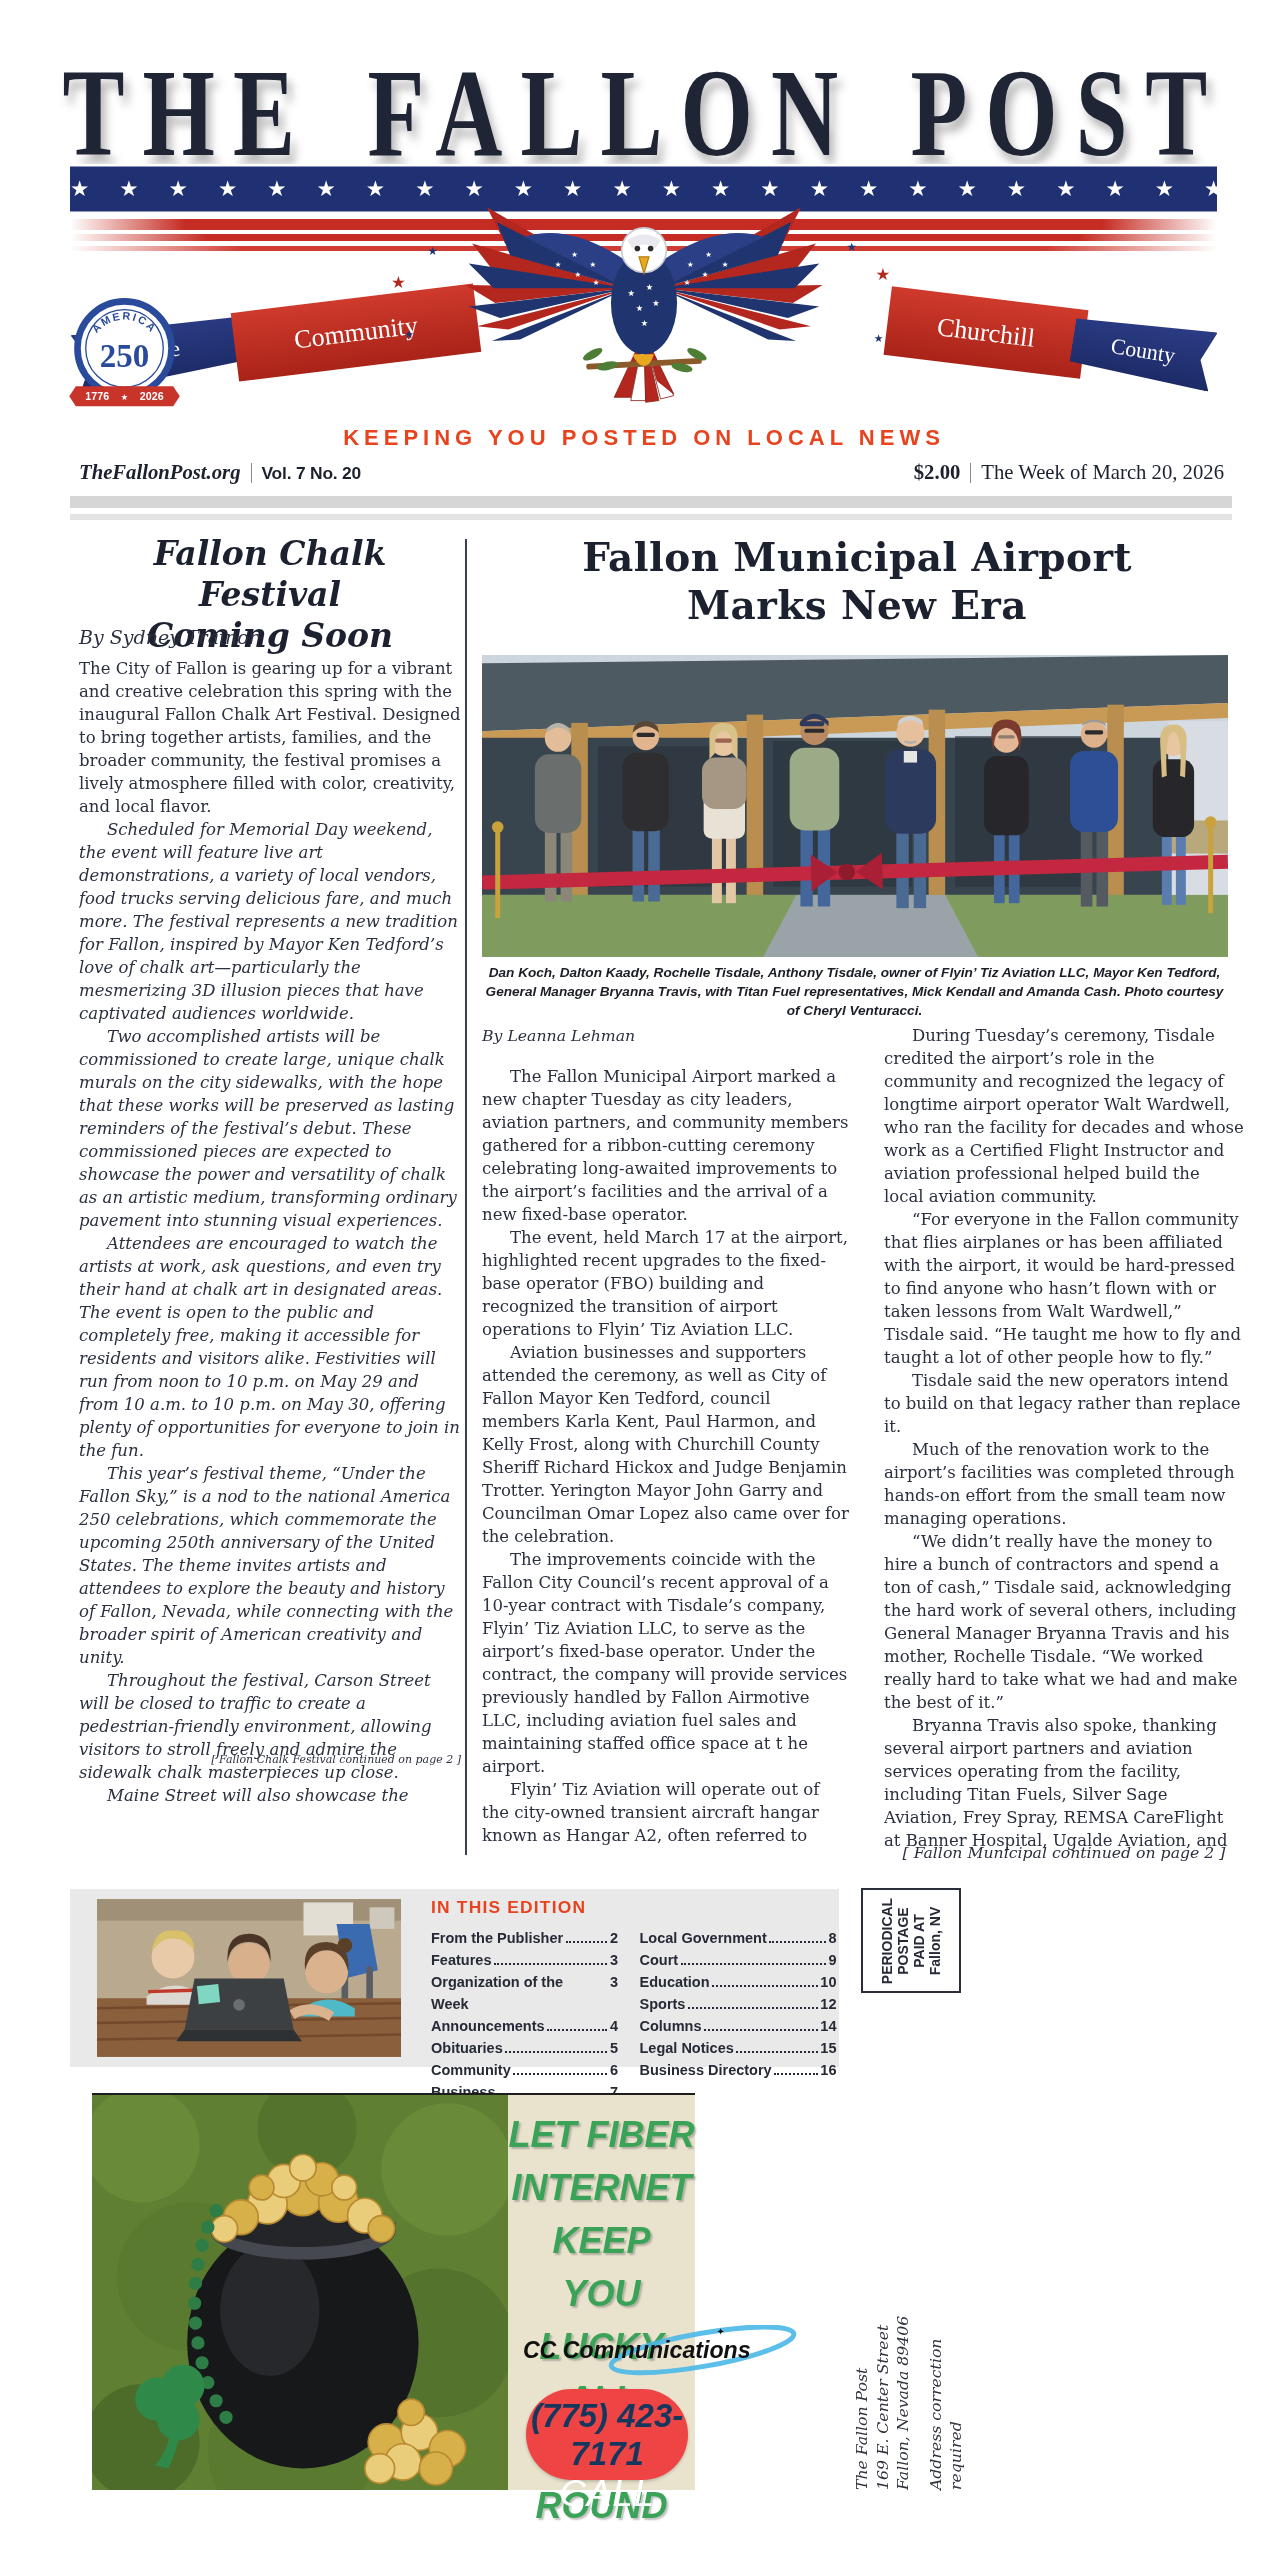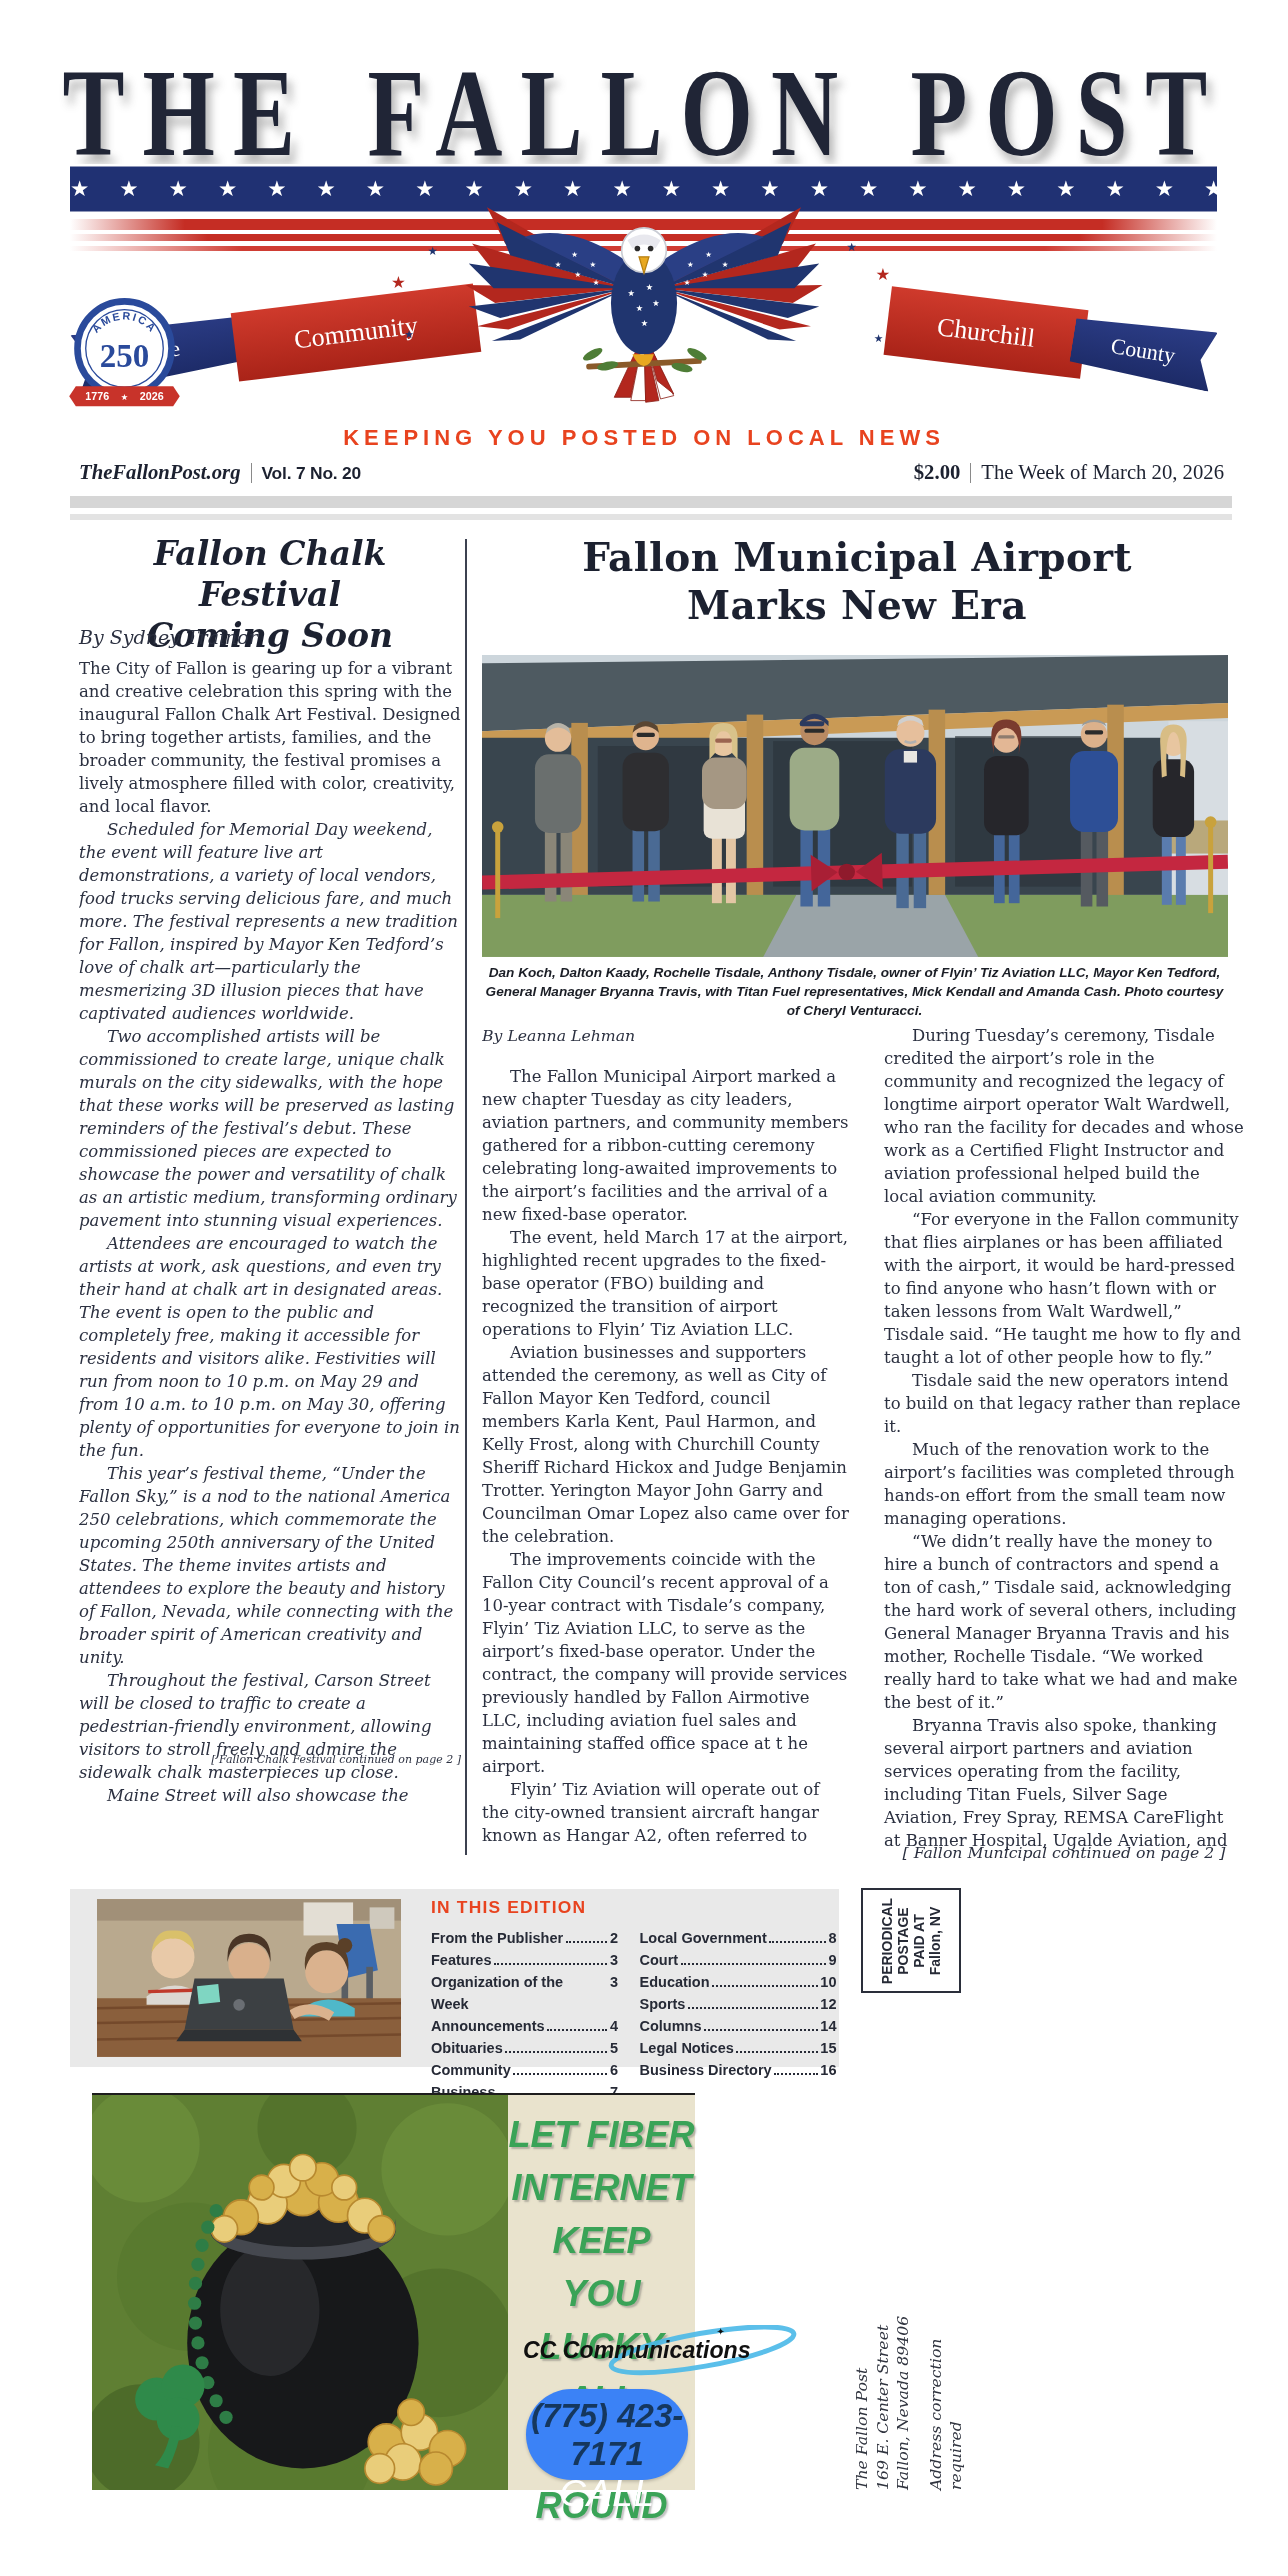--- a/index.html
+++ b/index.html
@@ -97,21 +97,21 @@
     font-family:"Liberation Sans",sans-serif;font-weight:bold;font-size:14px;line-height:16px;color:#262a36;}
 
   
   .ad{left:72px;top:2093px;width:603px;height:395px;display:flex;border-top:2.5px solid #1d1d1d;margin-left:20px;}
   .ad-photo{width:416px;height:100%;background:#5f7f33;overflow:hidden;}
   .ad-right{flex:1;background:#e9e3cd;position:relative;text-align:center;padding-top:13.2px;}
   .ad-line{font-family:"Liberation Sans",sans-serif;font-weight:bold;font-style:italic;
     font-size:36px;line-height:53px;color:#3aa357;letter-spacing:0;
     text-shadow:2.1px 2.1px 1.7px rgba(80,80,80,.35);}
   .ad-brand{position:absolute;left:0;right:0;top:230px;height:53px;}
-  .ad-pill{position:absolute;left:18px;right:6.6px;top:294px;height:91px;background:#3b82f6;
+  .ad-pill{position:absolute;left:18px;right:6.6px;top:294px;height:91px;background:#ef4444;
     border-radius:48px;box-shadow:0 1.7px 3.3px rgba(0,0,0,.2);}
   .ad-phone{margin-top:8.3px;font-family:"Liberation Sans",sans-serif;font-weight:bold;font-style:italic;
     font-size:33px;color:#15375e;}
   .ad-cta{font-family:"Liberation Sans",sans-serif;font-weight:normal;font-style:italic;
     font-size:37px;color:#ffffff;letter-spacing:0.8px;}
 
   
   .mailer{left:852px;top:2292px;width:91px;height:198px;}
   .mailer-inner{width:198px;height:91px;transform:translateX(0) rotate(-90deg) translateX(-198px);
     transform-origin:top left;font-style:italic;font-size:15.7px;line-height:20.7px;color:#30343f;}

